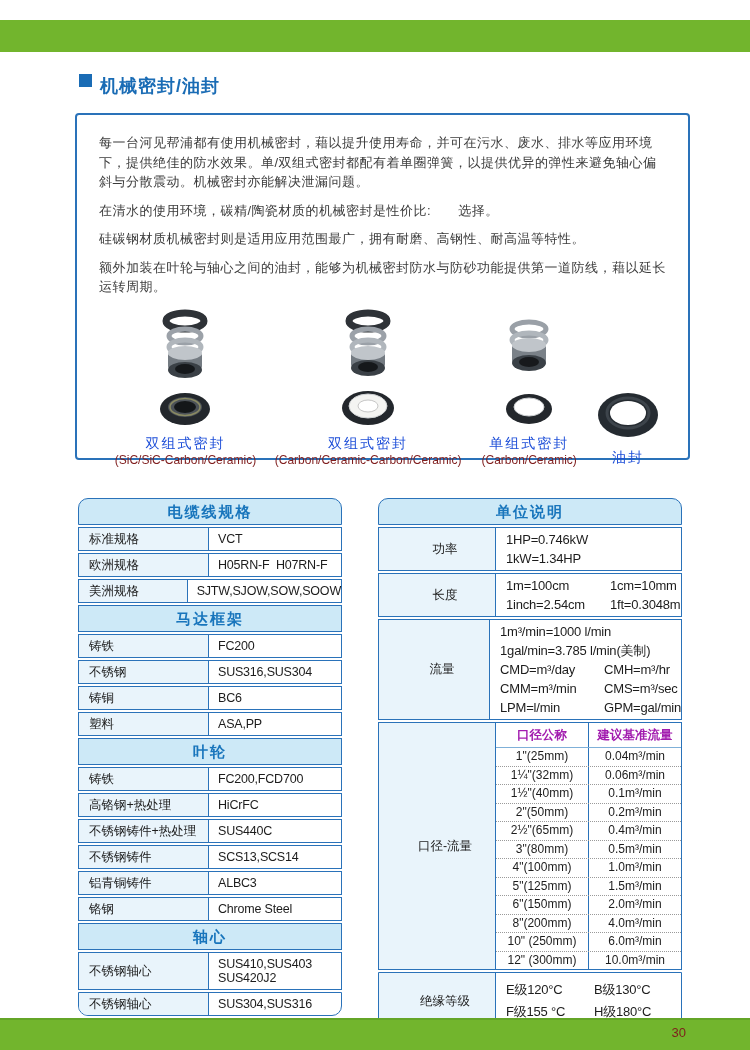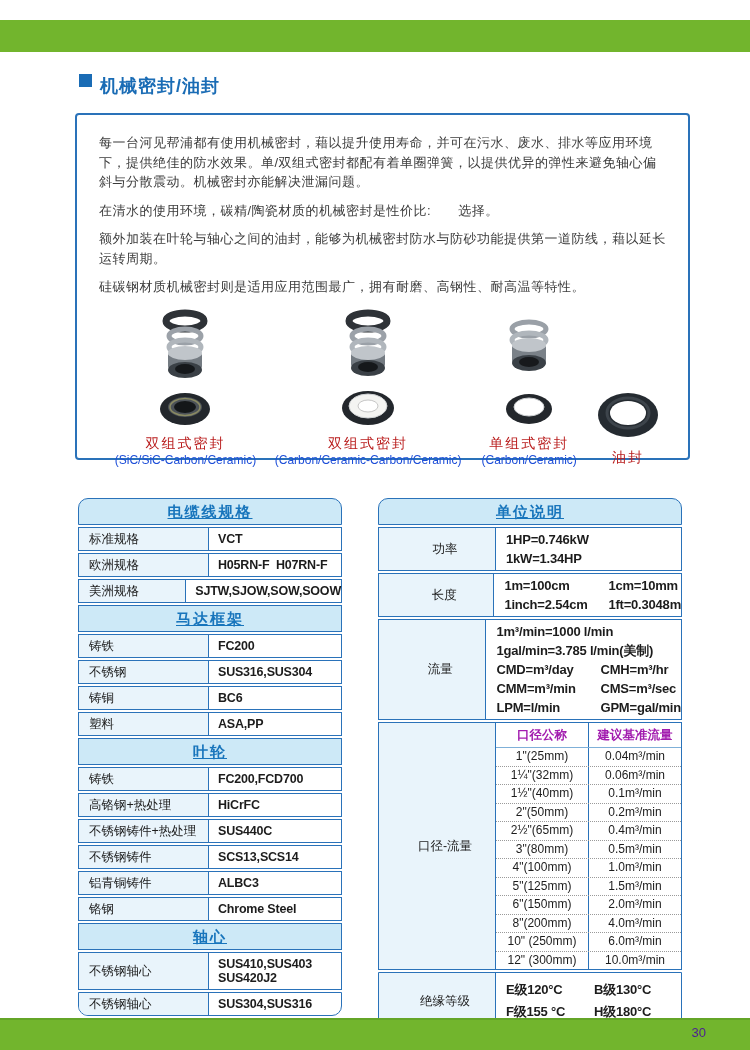--- a/index.html
+++ b/index.html
@@ -3,51 +3,51 @@
 <meta charset="utf-8">
 <style>
   html,body{margin:0;padding:0;}
   body{
     width:750px;height:1050px;position:relative;background:#ffffff;
     font-family:"Liberation Sans","DejaVu Sans",sans-serif;color:#222;overflow:hidden;
   }
   
   .bar-top{position:absolute;left:0;top:20px;width:750px;height:32px;background:#72b52d;}
   .bar-bottom{position:absolute;left:0;top:1018px;width:750px;height:32px;background:#72b52d;border-top:2px solid #64a527;box-sizing:border-box;}
-  .pagenum{position:absolute;right:44px;top:5px;font-size:13px;color:#4c1d95;margin-left:39px;}
+  .pagenum{position:absolute;right:64px;top:5px;font-size:13px;color:#7f1d1d;margin-left:39px;}
   
   .title-row{position:absolute;left:79px;top:74px;display:flex;align-items:flex-start;}
   .bullet{width:13px;height:13px;background:#1a6cb5;display:inline-block;margin-right:8px;}
   .title{font-size:18px;font-weight:bold;color:#1a6cb5;letter-spacing:1px;}
   
   .intro-box{position:absolute;left:75px;top:113px;width:615px;height:347px;border:2px solid #2a72b9;border-radius:4px;box-sizing:border-box;background:#fff;padding:18px 22px 0 22px;}
   .para{margin:0 0 9px 0;font-size:13px;line-height:1.5;color:#3b3b3b;letter-spacing:0.5px;white-space:pre-wrap;}
   .products{display:flex;justify-content:space-between;align-items:flex-end;margin-top:10px;padding:0 2px;}
   .product{text-align:center;}
   .product:nth-child(1){width:172px;}
   .product:nth-child(2){width:200px;}
   .product:nth-child(3){width:128px;}
   .product:nth-child(4){width:72px;}
   .pimg{height:124px;display:flex;align-items:flex-end;justify-content:center;}
-  .pname{font-size:14px;color:#b91c1c;margin-top:4px;letter-spacing:2px;}
-  .pspec{font-size:12px;color:#1d4ed8;white-space:nowrap;}
+  .pname{font-size:14px;color:#1d4ed8;margin-top:4px;letter-spacing:2px;}
+  .pspec{font-size:12px;color:#7f1d1d;white-space:nowrap;}
   
   .spec-table{position:absolute;top:498px;}
   #left-table{left:78px;width:264px;}
   #right-table{left:378px;width:304px;}
-  .sec-header{height:25px;line-height:25px;margin-bottom:2px;border:1px solid #2a72b9;background:#cde9f7;color:#1875bc;font-weight:bold;font-size:15px;text-align:center;letter-spacing:2px;text-decoration:underline;}
+  .sec-header{height:25px;line-height:25px;margin-bottom:2px;border:1px solid #2a72b9;background:#cde9f7;color:#1875bc;font-weight:bold;font-size:15px;text-align:center;letter-spacing:2px;}
   .spec-table > .sec-header:first-child{border-radius:10px 10px 0 0;}
   .t-row{display:flex;margin-bottom:2px;border:1px solid #2a72b9;background:#fff;box-sizing:border-box;align-items:stretch;}
   .spec-table > :last-child{border-radius:0 0 10px 10px;margin-bottom:0;}
   .spec-table > .t-row:last-child .cell-l{border-bottom-left-radius:9px;}
   .cell-l{background:#e9f4fb;border-right:1px solid #2a72b9;display:flex;align-items:center;font-size:12.5px;color:#1c1c1c;}
   #left-table .cell-l{width:130px;padding-left:10px;box-sizing:border-box;}
   #left-table .t-row{min-height:24px;}
   #left-table .t-row.tall{min-height:38px;}
-  .cell-v{flex:1;padding-left:9px;display:flex;flex-direction:column;justify-content:center;font-size:12.5px;color:#1c1c1c;white-space:pre-wrap;letter-spacing:-0.2px;font-weight:bold;}
+  .cell-v{flex:1;padding-left:9px;display:flex;flex-direction:column;justify-content:center;font-size:12.5px;color:#1c1c1c;white-space:pre-wrap;letter-spacing:-0.2px;}
   
   #right-table .cell-l{width:100px;justify-content:center;padding-left:16px;}
   .lines .vline{display:flex;line-height:19px;}
   .unit .cell-v{padding:2px 0 2px 10px;}
   .vline span:first-child:not(:only-child){width:104px;display:inline-block;}
   .ins .cell-v{padding:6px 0 6px 10px;}
   .ins .vline{line-height:22px;}
   .ins .vline span:first-child:not(:only-child){width:88px;}
   .unit .cell-v,.ins .cell-v{font-size:13px;}
   
@@ -66,22 +66,22 @@
 
 <div class="title-row">
   <span class="bullet"></span>
   <span class="title">机械密封/油封</span>
 </div>
 
 <div class="intro-box">
   <div id="paragraphs">
       <p class="para">每一台河见帮浦都有使用机械密封，藉以提升使用寿命，并可在污水、废水、排水等应用环境下，提供绝佳的防水效果。单/双组式密封都配有着单圈弹簧，以提供优异的弹性来避免轴心偏斜与分散震动。机械密封亦能解决泄漏问题。</p>
       <p class="para">在清水的使用环境，碳精/陶瓷材质的机械密封是性价比:　　选择。</p>
+      <p class="para">硅碳钢材质机械密封则是适用应用范围最广，拥有耐磨、高钢性、耐高温等特性。</p>
       <p class="para">额外加装在叶轮与轴心之间的油封，能够为机械密封防水与防砂功能提供第一道防线，藉以延长运转周期。</p>
-      <p class="para">硅碳钢材质机械密封则是适用应用范围最广，拥有耐磨、高钢性、耐高温等特性。</p>
     </div>
   <div id="products" class="products">
       <div class="product">
         <div class="pimg">
           <svg width="92" height="122" viewBox="0 0 92 122">
       <ellipse cx="46" cy="12" rx="19" ry="8" fill="none" stroke="#2e3237" stroke-width="7"></ellipse>
       <ellipse cx="46" cy="27" rx="16" ry="7" fill="none" stroke="#9ba1a8" stroke-width="5"></ellipse>
       <ellipse cx="46" cy="38" rx="16" ry="7" fill="none" stroke="#b0b6bc" stroke-width="5"></ellipse>
       <rect x="29" y="44" width="34" height="16" rx="3" fill="#747b82"></rect>
       <ellipse cx="46" cy="44" rx="17" ry="7" fill="#c0c5ca"></ellipse>

